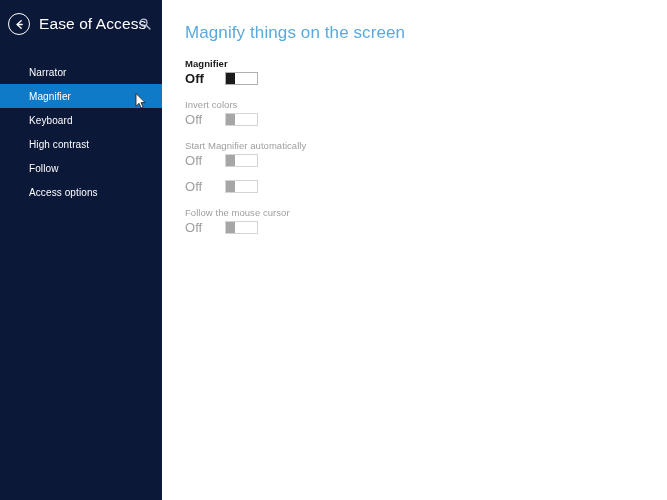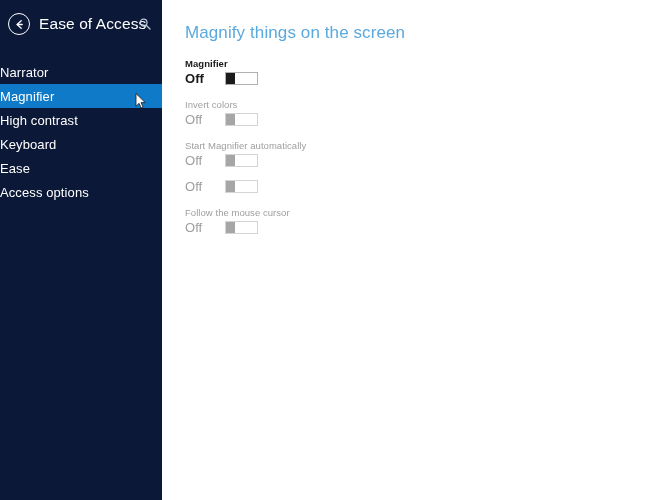--- a/index.html
+++ b/index.html
@@ -81,22 +81,23 @@
     margin: 0;
     padding: 0;
     list-style: none;
     margin-top: 12px;
   }
 
   .nav-item {
     height: 24px;
     display: flex;
     align-items: center;
+    padding-left: 29px;
     color: #ffffff;
-    font-size: 13px;
+    font-size: 10px;
     font-weight: 400;
     letter-spacing: 0.1px;
     cursor: pointer;
     box-sizing: border-box;
   }
   .nav-item.selected {
     background: #0f7ac7;
   }
 
   
@@ -222,27 +223,27 @@
     </div>
 
     <ul class="nav-list">
       <li class="nav-item">
         <span>Narrator</span>
       </li>
       <li class="nav-item selected">
         <span>Magnifier</span>
       </li>
       <li class="nav-item">
+        <span>Keyboard</span>
+      </li>
+      <li class="nav-item">
         <span>High contrast</span>
       </li>
       <li class="nav-item">
-        <span>Keyboard</span>
-      </li>
-      <li class="nav-item">
-        <span>Ease</span>
+        <span>Follow</span>
       </li>
       <li class="nav-item">
         <span>Access options</span>
       </li>
     </ul>
 
     <div class="cursor">
       <svg width="12" height="18" viewBox="0 0 12 18" aria-hidden="true">
         <path d="M1 0.5 L1 13.2 L4.1 10.3 L6.1 14.9 L8.0 14.0 L6.1 9.6 L10.2 9.6 Z" fill="#ffffff" stroke="#1b1b1b" stroke-width="0.8" stroke-linejoin="round"></path>
       </svg>

